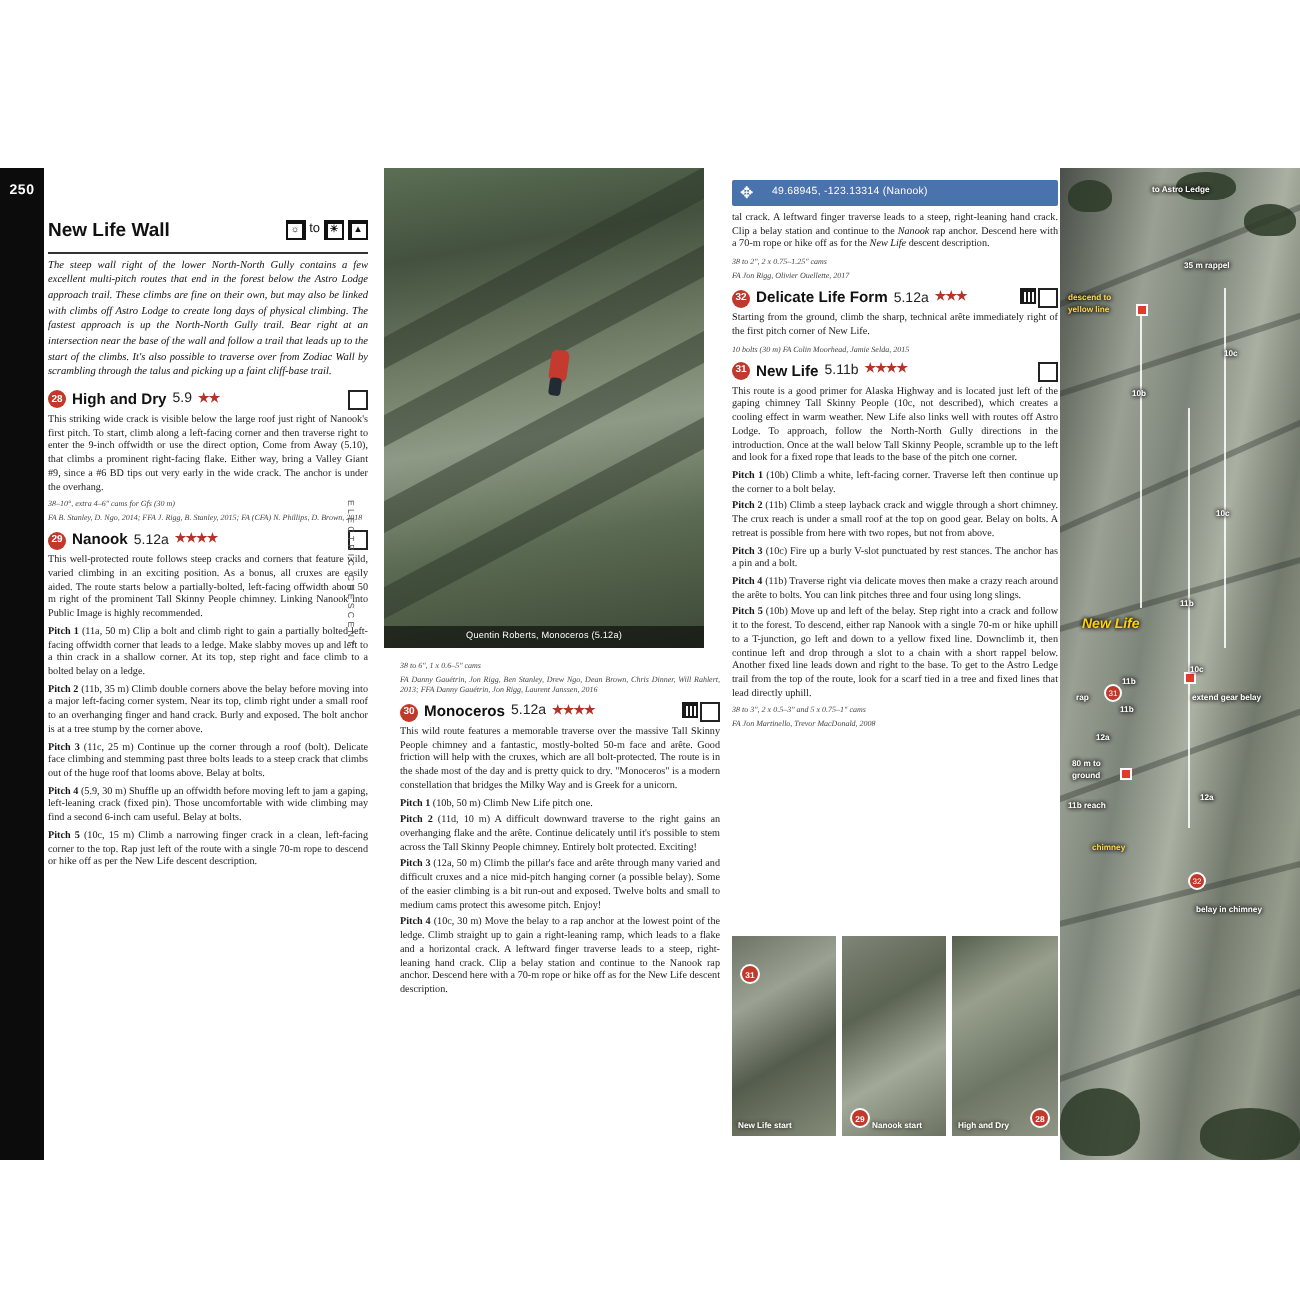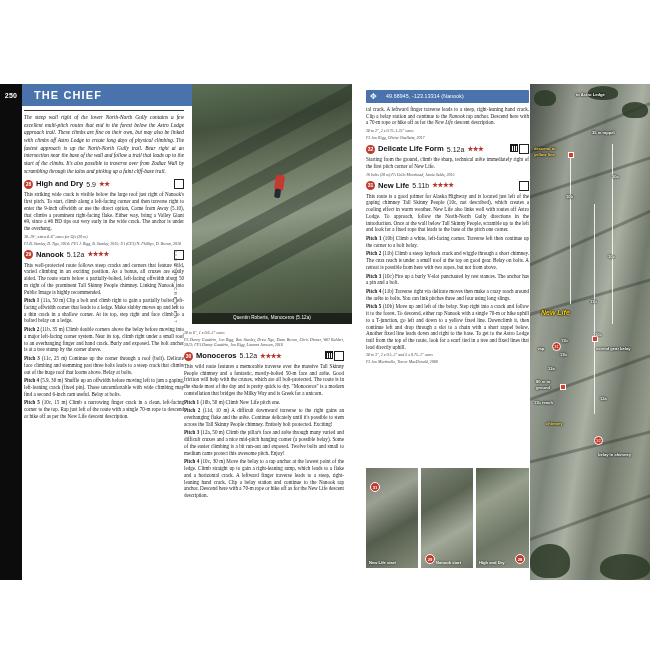--- a/index.html
+++ b/index.html
@@ -16,21 +16,21 @@
   .header .title{position:absolute;left:12px;top:5px;color:#fff;font-family:"Liberation Sans",sans-serif;
                  font-size:11px;font-weight:bold;letter-spacing:1.1px;}
 
   .gpsbar{position:absolute;left:366px;top:90px;width:163px;height:13px;background:#4a72ad;border-radius:1px;}
   .gpsbar .gtxt{position:absolute;left:20px;top:2.5px;color:#fff;font-family:"Liberation Sans",sans-serif;font-size:5.2px;letter-spacing:.15px;}
   .gpsbar .gicon{position:absolute;left:4px;top:2px;width:10px;height:9px;color:#fff;font-size:8px;line-height:9px;}
 
   
   .col{position:absolute;top:110px;width:158px;font-size:5.1px;line-height:1.32;color:#1a1a1a;text-align:justify;}
   #col1{left:24px;width:160px;}
-  #col2{left:184px;width:160px;top:330px;}
+  #col2{left:200px;width:160px;top:330px;}
   #col3{left:366px;width:163px;top:106px;}
 
   .sec-title{font-family:"Liberation Sans",sans-serif;font-size:9.5px;font-weight:bold;color:#111;margin:0 0 3px 0;position:relative;}
   .sec-rule{border-top:1px solid #333;margin:0 0 3px 0;}
   .intro{font-style:italic;font-size:5.3px;line-height:1.45;text-align:justify;color:#111;}
   p{margin:0 0 2px 0;}
   .body-p{text-indent:0;}
   em,.it{font-style:italic;}
 
   
@@ -95,31 +95,43 @@
         font-size:4.2px;font-family:"Liberation Sans",sans-serif;font-weight:bold;display:flex;align-items:center;justify-content:center;}
 </style>
 </head>
 <body>
 
 <div class="page">
 
   <div class="bar-left"></div>
   <div class="pagenum">250</div>
 
-  <div class="header">
-    <div class="title">THE CHIEF</div>
-  </div>
 
   <div class="gpsbar">
     <div class="gicon">✥</div>
     <div class="gtxt">49.68945, -123.13314 (Nanook)</div>
   </div>
 
   <div class="col" id="col1">
 
+    <div class="sec-title">
+      <span>New Life Wall</span>
+      <span class="wall-icons">
+        <span class="gicon-sq">
+            <span>☼</span>
+          </span>
+        <span class="to-lbl">to</span>
+        <span class="gicon-sq">
+            <span>☀</span>
+          </span>
+        <span class="gicon-sq">
+            <span>▴</span>
+          </span>
+      </span>
+    </div>
     <div class="sec-rule"></div>
 
     <p class="intro">The steep wall right of the lower North-North Gully contains a few excellent multi-pitch routes that end in the forest below the Astro Lodge approach trail. These climbs are fine on their own, but may also be linked with climbs off Astro Lodge to create long days of physical climbing. The fastest approach is up the North-North Gully trail. Bear right at an intersection near the base of the wall and follow a trail that leads up to the start of the climbs. It's also possible to traverse over from Zodiac Wall by scrambling through the talus and picking up a faint cliff-base trail.</p>
 
     <div class="route-head">
       <span class="rnum">28</span>
       <span>High and Dry</span>
       <span class="grade">5.9</span>
       <span class="stars">★★</span>
       <span class="tickbox"></span>

